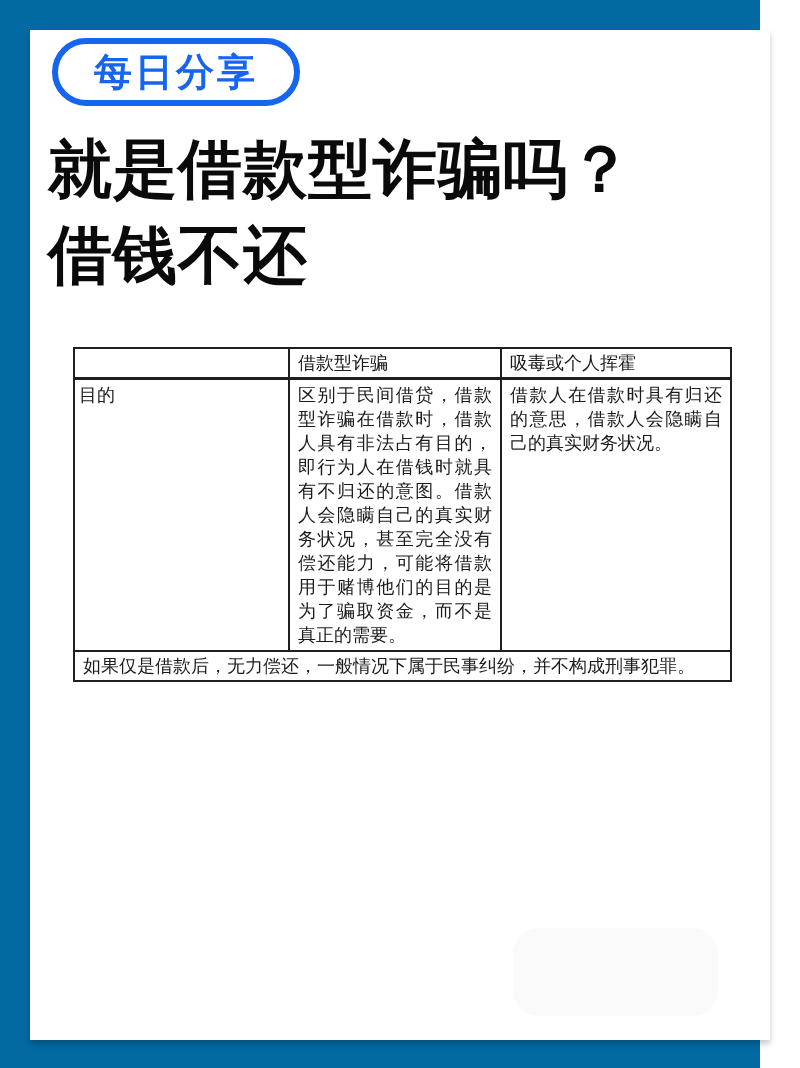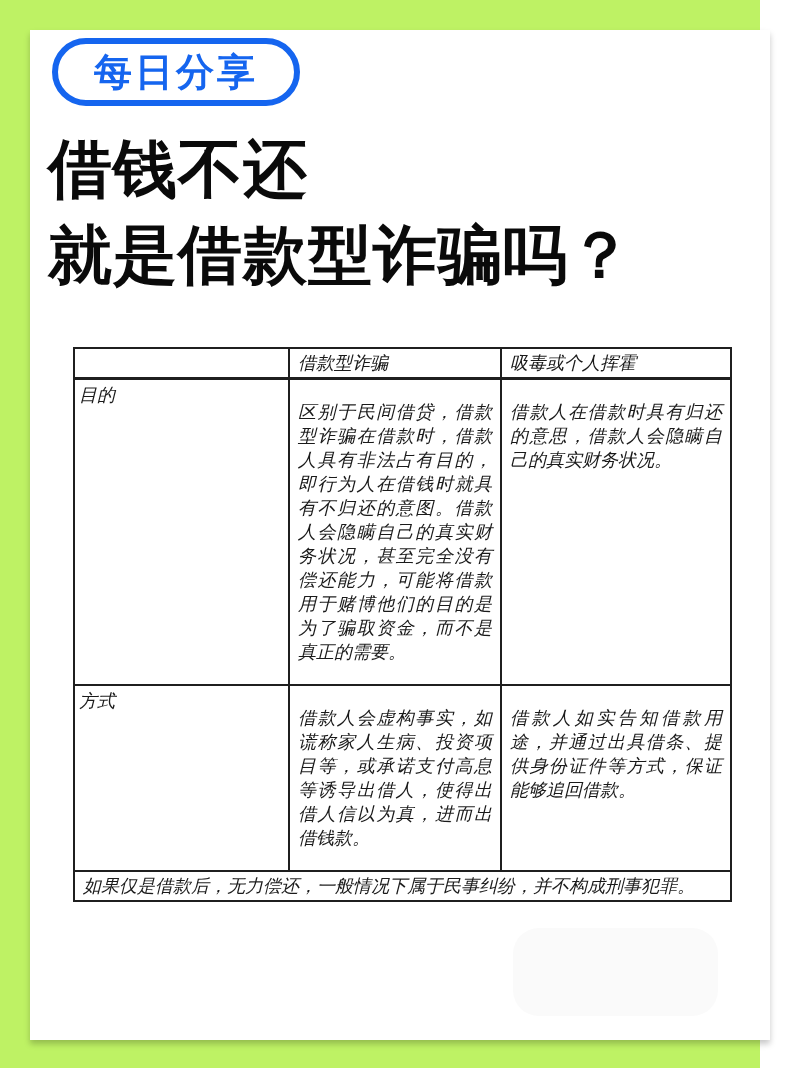--- a/index.html
+++ b/index.html
@@ -7,21 +7,21 @@
     padding: 0;
     width: 800px;
     height: 1068px;
     overflow: hidden;
     font-family: "Liberation Sans", "DejaVu Sans", sans-serif;
   }
   .frame {
     position: relative;
     width: 760px;
     height: 1068px;
-    background: #bef264;
+    background: #0369a1;
   }
   .card {
     position: absolute;
     left: 30px;
     top: 30px;
     width: 740px;
     height: 1010px;
     background: #ffffff;
     box-shadow: 0 4px 6px rgba(0,0,0,0.22);
   }
@@ -68,30 +68,29 @@
   table.compare col.c1 { width: 215px; }
   table.compare col.c2 { width: 212px; }
   table.compare col.c3 { width: 230px; }
   table.compare th,
   table.compare td {
     border: 2px solid #1f1f1f;
     vertical-align: top;
     text-align: left;
     padding: 2px 8px;
     font-weight: normal;
-    font-style: italic;
   }
   table.compare thead th {
     height: 23px;
     border-bottom-width: 3px;
     white-space: nowrap;
     overflow: hidden;
   }
   table.compare td.body-cell {
-    padding: 20px 8px;
+    padding: 3px 8px;
     text-align: justify;
     text-justify: inter-character;
   }
   table.compare td.label-cell {
     padding: 3px 4px;
   }
   table.compare td.footer-cell {
     padding: 2px 8px;
     white-space: nowrap;
     overflow: hidden;
@@ -110,22 +109,22 @@
 <body>
 
 <div class="frame">
   <div class="card">
 
     <div class="badge">
       <span>每日分享</span>
     </div>
 
     <div class="title">
+      <div>就是借款型诈骗吗？</div>
       <div>借钱不还</div>
-      <div>就是借款型诈骗吗？</div>
     </div>
 
     <table class="compare">
       <colgroup>
         <col class="c1">
           <col class="c2">
           <col class="c3">
       </colgroup>
       <thead>
         <tr>
@@ -134,25 +133,20 @@
           <th>吸毒或个人挥霍</th>
         </tr>
       </thead>
       <tbody>
         <tr>
           <td class="label-cell">目的</td>
           <td class="body-cell">区别于民间借贷，借款型诈骗在借款时，借款人具有非法占有目的，即行为人在借钱时就具有不归还的意图。借款人会隐瞒自己的真实财务状况，甚至完全没有偿还能力，可能将借款用于赌博他们的目的是为了骗取资金，而不是真正的需要。</td>
           <td class="body-cell">借款人在借款时具有归还的意思，借款人会隐瞒自己的真实财务状况。</td>
         </tr>
         <tr>
-          <td class="label-cell">方式</td>
-          <td class="body-cell">借款人会虚构事实，如谎称家人生病、投资项目等，或承诺支付高息等诱导出借人，使得出借人信以为真，进而出借钱款。</td>
-          <td class="body-cell">借款人如实告知借款用途，并通过出具借条、提供身份证件等方式，保证能够追回借款。</td>
-        </tr>
-        <tr>
           <td class="footer-cell" colspan="3">如果仅是借款后，无力偿还，一般情况下属于民事纠纷，并不构成刑事犯罪。</td>
         </tr>
       </tbody>
     </table>
 
     <div class="watermark-blob"></div>
 
   </div>
 </div>
 

